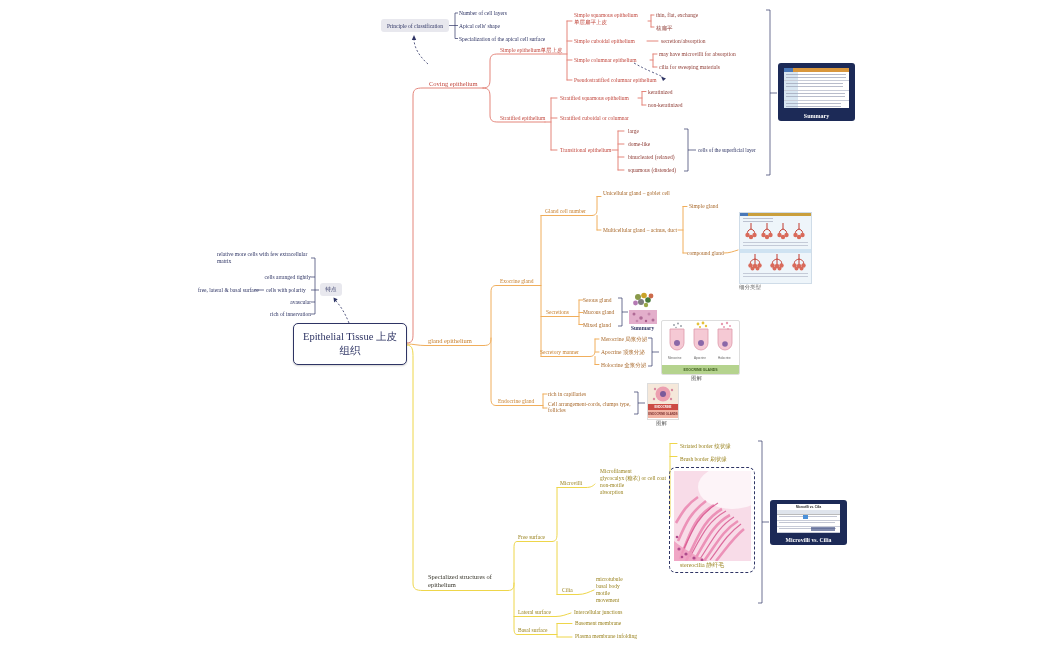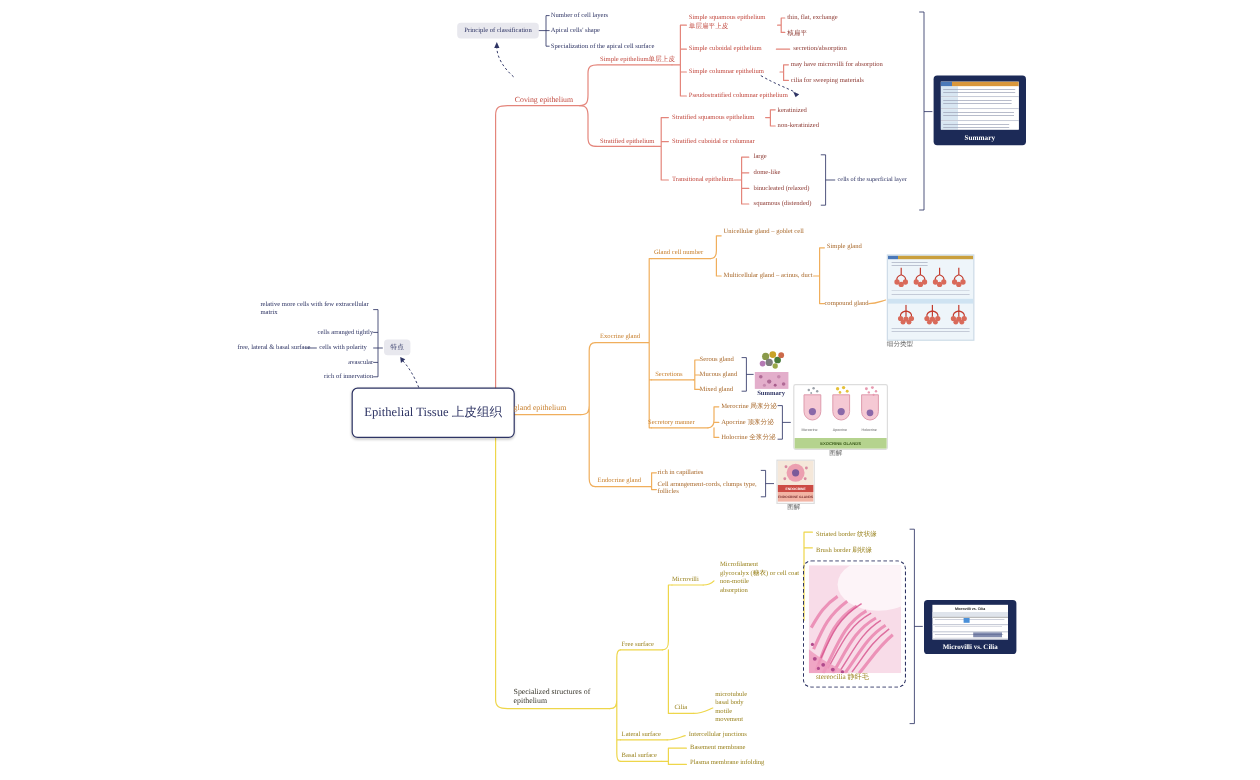--- a/index.html
+++ b/index.html
@@ -16,21 +16,21 @@
   .olive{color:#9a831f;}
   .dark{color:#38362c;}
   .gray{color:#666;}
   .s5{font-size:5.2px;}
   .s55{font-size:5.5px;}
   .s6{font-size:6px;}
   .s65{font-size:6.5px;}
   .tr{text-align:right;}
   .node-box{position:absolute;background:#e8e8ee;border-radius:3px;color:#2e3464;
             display:flex;align-items:center;justify-content:center;}
-  .main-title{position:absolute;left:293px;top:323px;width:136px;height:42px;background:#fff;
+  .main-title{position:absolute;left:293px;top:323px;width:114px;height:42px;background:#fff;
               border:1.4px solid #2e3464;border-radius:5px;display:flex;align-items:center;
               justify-content:center;text-align:center;font-size:10.5px;color:#2e3464;
               box-shadow:0 1px 2px rgba(0,0,0,.18);padding:0 4px;box-sizing:border-box;}
   .card{position:absolute;background:#1c2a57;border-radius:3px;}
   .card .cap{position:absolute;left:0;right:0;bottom:2px;text-align:center;color:#fff;
              font-weight:bold;font-size:6px;}
   .mini{position:absolute;background:#fff;overflow:hidden;}
   .bars{background-image:repeating-linear-gradient(#9aa0b5 0px,#9aa0b5 0.8px,transparent 0.8px,transparent 3px);}
   .row{position:relative;border-bottom:0.5px solid #c8ccd8;}
   .dashed-box{position:absolute;left:669px;top:467px;width:86px;height:106px;border:1px dashed #2e3464;

